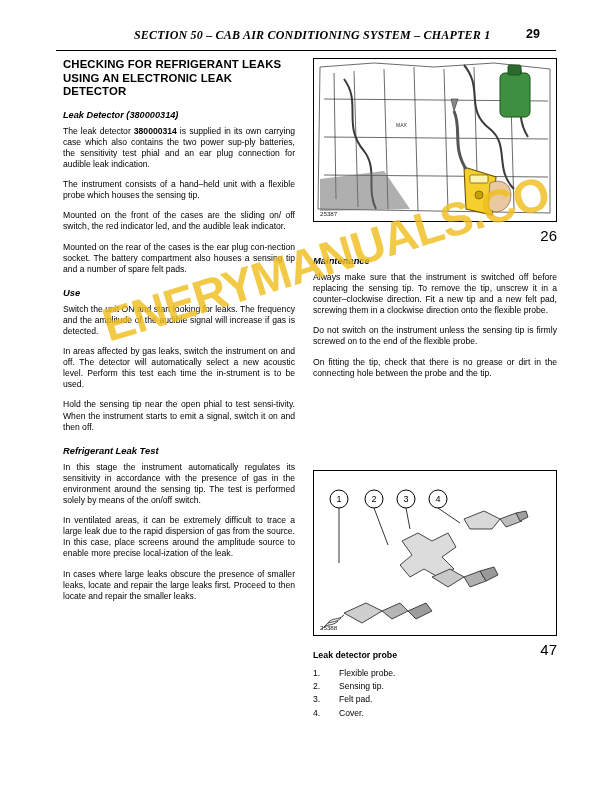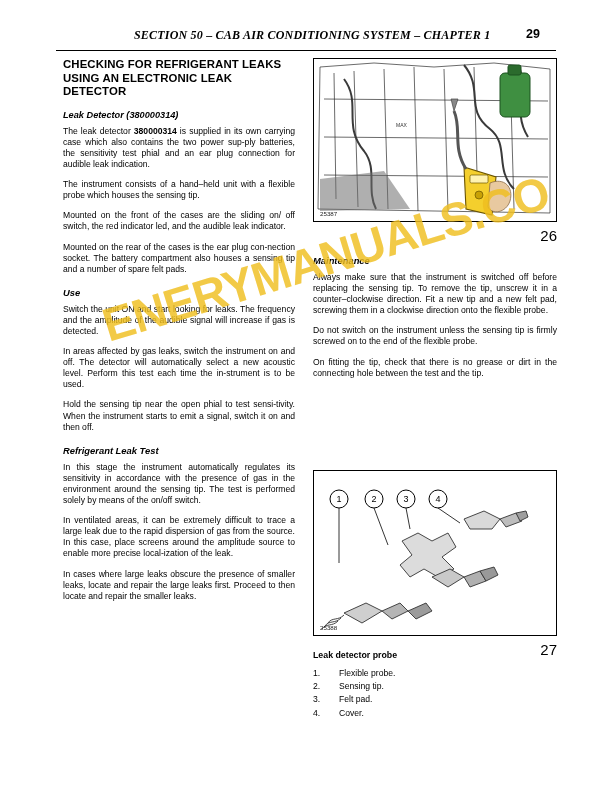--- a/index.html
+++ b/index.html
@@ -286,21 +286,21 @@
     <div class="fig-code">25387</div>
   </div>
   <div class="fig1-num-wrap">
     <div class="fig-num">26</div>
   </div>
 
   <div class="maintenance-block">
     <div class="sec-head" style="margin-top:0">Maintenance</div>
     <p class="body">Always make sure that the instrument is switched off before replacing the sensing tip. To remove the tip, unscrew it in a counter–clockwise direction. Fit a new tip and a new felt pad, screwing them in a clockwise direction onto the flexible probe.</p>
     <p class="body">Do not switch on the instrument unless the sensing tip is firmly screwed on to the end of the flexible probe.</p>
-    <p class="body">On fitting the tip, check that there is no grease or dirt in the connecting hole between the test and the tip.</p>
+    <p class="body">On fitting the tip, check that there is no grease or dirt in the connecting hole between the probe and the tip.</p>
   </div>
 
   <div class="figure" id="figure-2">
     <svg width="242" height="164" viewBox="0 0 242 164">
       <rect x="0" y="0" width="242" height="164" fill="#ffffff"></rect>
 
       <g fill="none" stroke="#000" stroke-width="1">
         <circle cx="25" cy="28" r="9"></circle>
         <circle cx="60" cy="28" r="9"></circle>
         <circle cx="92" cy="28" r="9"></circle>
@@ -344,21 +344,21 @@
         <g stroke="#444" stroke-width="1" fill="none">
           <path d="M30 144 C 24 150, 18 146, 14 152"></path>
           <path d="M27 147 C 21 153, 15 149, 11 155"></path>
           <path d="M24 150 C 18 156, 12 152, 8 158"></path>
         </g>
       </g>
     </svg>
     <div class="fig-code">25388</div>
   </div>
   <div class="fig2-num-wrap">
-    <div class="fig-num">27</div>
+    <div class="fig-num">47</div>
   </div>
 
   <div class="probe-block">
     <div class="probe-title">Leak detector probe</div>
     <div class="probe-list">
       <div class="probe-list-row">
         <span class="num">1.</span>
         <span>Flexible probe.</span>
       </div>
       <div class="probe-list-row">

